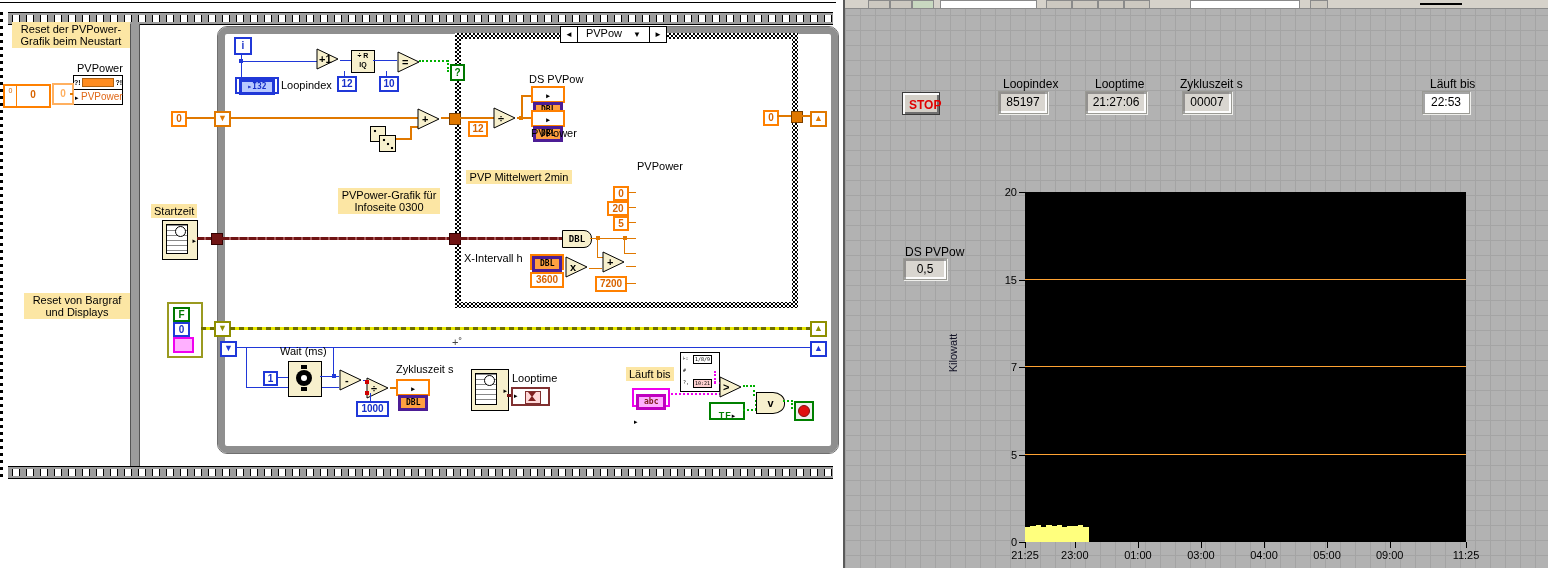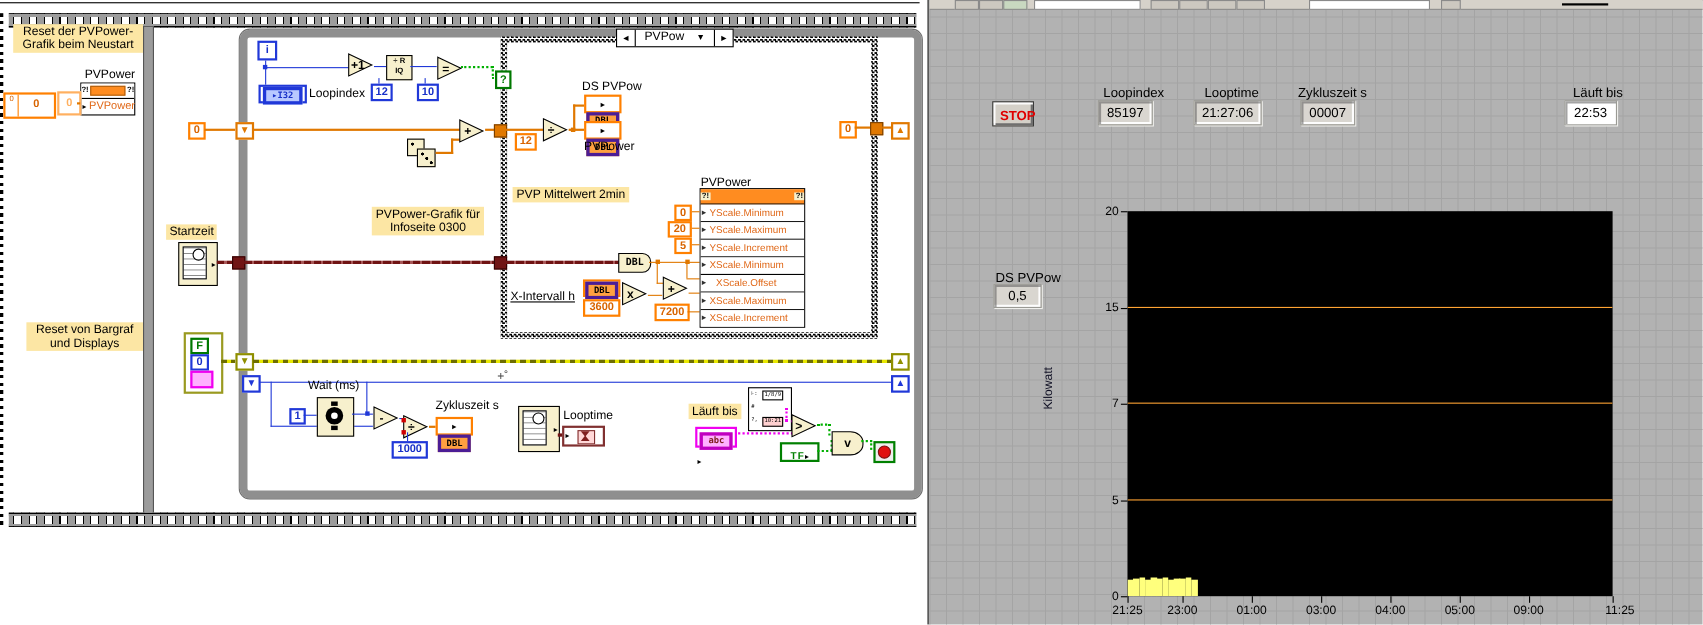--- a/index.html
+++ b/index.html
@@ -197,51 +197,37 @@
     <div class="tun" style="left:449px;top:233px;background:#701414;border:1px solid #300;"></div>
     <div class="dr-h" style="left:460px;top:237px;width:103px;"></div>
     <div class="node" style="left:562px;top:230px;width:28px;height:16px;border-radius:0 8px 8px 0;font:bold 9px/16px 'DejaVu Sans Mono',monospace;text-align:center;">DBL</div>
     <div class="wo1" style="left:590px;top:238px;width:46px;height:1px;"></div>
     <div class="dot" style="left:596px;top:236px;background:#e07800;"></div>
     <div class="dot" style="left:623px;top:236px;background:#e07800;"></div>
     <div class="wo1" style="left:624px;top:238px;width:1px;height:15px;"></div>
     <div class="wo1" style="left:624px;top:253px;width:12px;height:1px;"></div>
     <div class="wo1" style="left:597px;top:238px;width:1px;height:20px;"></div>
     <div class="wo1" style="left:597px;top:257px;width:6px;height:1px;"></div>
-    <div class="lbl" style="left:464px;top:264px;text-decoration:underline;">X-Intervall h</div>
+    <div class="lbl" style="left:464px;top:252px;">X-Intervall h</div>
     <div class="oc" style="left:530px;top:254px;width:30px;height:12px;line-height:12px;"><span class="chip">DBL</span><span style="font-size:7px;color:#000;">▸</span></div>
     <div class="oc" style="left:530px;top:272px;width:30px;height:12px;">3600</div>
     <svg class="abs" style="left:565px;top:256px;" width="24" height="22">
         <polygon points="1,1 22,11 1,21" fill="#f7f0cd" stroke="#000"></polygon>
         <text x="5" y="15">x</text>
       </svg>
     <div class="wo1" style="left:589px;top:268px;width:13px;height:1px;"></div>
     <svg class="abs" style="left:602px;top:251px;" width="24" height="22">
         <polygon points="1,1 22,11 1,21" fill="#f7f0cd" stroke="#000"></polygon>
         <text x="5" y="15">+</text>
       </svg>
     <div class="wo1" style="left:626px;top:266px;width:10px;height:1px;"></div>
     <div class="oc" style="left:595px;top:276px;width:28px;height:12px;">7200</div>
     <div class="wo1" style="left:625px;top:283px;width:11px;height:1px;"></div>
 
     <div class="lbl" style="left:637px;top:160px;">PVPower</div>
-    <div class="abs" style="left:636px;top:171px;width:94px;border:1px solid #000;">
-      <div style="height:13px;background:#ff8c20;display:flex;align-items:center;border-bottom:1px solid #000;">
-        <span style="font:bold 7px 'Liberation Sans',sans-serif;background:#f7f0cd;padding:0 1px;">?!</span>
-        <span style="flex:1;"></span>
-        <span style="font:bold 7px 'Liberation Sans',sans-serif;background:#f7f0cd;padding:0 1px;">?!</span>
-      </div>
-      <div class="prow">YScale.Minimum</div>
-      <div class="prow">YScale.Maximum</div>
-      <div class="prow">YScale.Increment</div>
-      <div class="prow">XScale.Minimum</div>
-      <div class="prow" style="padding-left:14px;">XScale.Offset</div>
-      <div class="prow">XScale.Maximum</div>
-      <div class="prow" style="border-bottom:none;">XScale.Increment</div>
-    </div>
     <div class="oc" style="left:613px;top:186px;width:12px;height:11px;line-height:11px;">0</div>
     <div class="wo1" style="left:629px;top:192px;width:7px;height:1px;"></div>
     <div class="oc" style="left:607px;top:201px;width:18px;height:11px;line-height:11px;">20</div>
     <div class="wo1" style="left:629px;top:207px;width:7px;height:1px;"></div>
     <div class="oc" style="left:613px;top:216px;width:12px;height:11px;line-height:11px;">5</div>
     <div class="wo1" style="left:629px;top:222px;width:7px;height:1px;"></div>
 
     <div class="abs" style="left:167px;top:302px;width:32px;height:52px;border:2px solid #9a9a20;background:#fff;">
       <div class="gc" style="left:4px;top:3px;width:13px;height:11px;line-height:11px;position:absolute;">F</div>
       <div class="bc" style="left:4px;top:18px;width:13px;height:11px;line-height:11px;position:absolute;">0</div>
@@ -407,16 +393,16 @@
         <div class="xtick-label" style="left: 92.896px;">01:00</div>
         <div class="xtick-mark" style="left: 175.959px;"></div>
         <div class="xtick-label" style="left: 155.959px;">03:00</div>
         <div class="xtick-mark" style="left: 239.022px;"></div>
         <div class="xtick-label" style="left: 219.022px;">04:00</div>
         <div class="xtick-mark" style="left: 302.085px;"></div>
         <div class="xtick-label" style="left: 282.085px;">05:00</div>
         <div class="xtick-mark" style="left: 364.707px;"></div>
         <div class="xtick-label" style="left: 344.707px;">09:00</div>
         <div class="xtick-mark" style="left: 441px;"></div>
-        <div class="xtick-label" style="left: 421px; text-align: right;">11:25</div>
+        <div class="xtick-label" style="left: 421px;">11:25</div>
       </div>
   </div>
 </div>
 
 </body></html>

